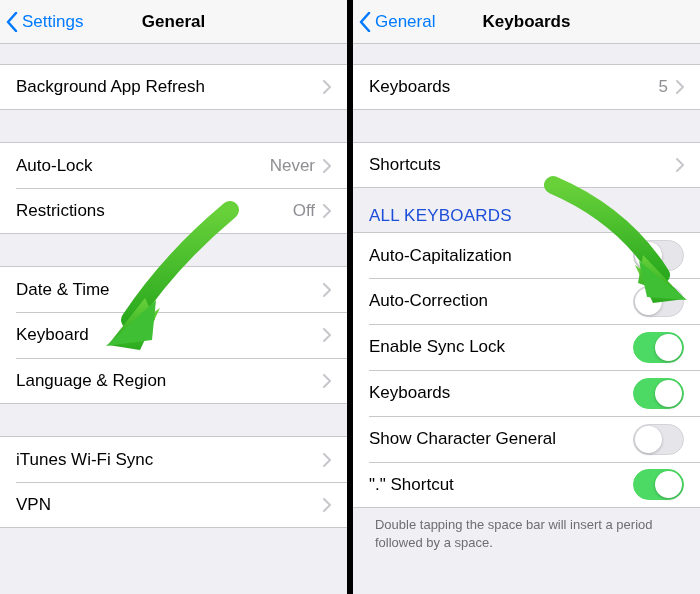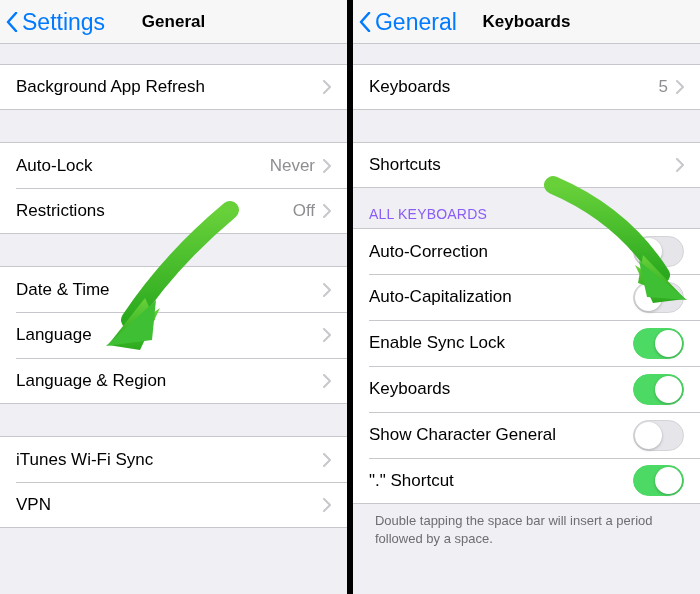--- a/index.html
+++ b/index.html
@@ -36,21 +36,21 @@
     color: #000;
   }
   .back-btn {
     position: absolute;
     left: 6px;
     top: 0;
     height: 44px;
     display: flex;
     align-items: center;
     color: #007aff;
-    font-size: 23px;
+    font-size: 17px;
     cursor: pointer;
   }
   .chev-left {
     width: 12px; height: 20px;
     margin-right: 4px;
   }
   .group-gap { height: 32px; }
   .group-gap.sm { height: 20px; }
   .cell {
     background: #fff;
@@ -77,22 +77,22 @@
   .cell .detail {
     color: #8e8e93;
     font-size: 17px;
     margin-right: 8px;
   }
   .disclosure {
     color: #c7c7cc;
     width: 8px; height: 14px;
   }
   .section-header {
-    font-size: 14px;
-    color: #8b5cf6;
+    font-size: 17px;
+    color: #1d4ed8;
     padding: 18px 16px 6px 16px;
     text-transform: uppercase;
     letter-spacing: 0.2px;
   }
   .section-footer {
     font-size: 13px;
     color: #6d6d72;
     padding: 8px 16px 18px 16px;
     line-height: 1.35;
     margin-left: 6px;
@@ -172,21 +172,21 @@
 
     <div class="group-gap"></div>
 
     <div class="cell first">
       <span class="label">Date &amp; Time</span>
       <svg class="disclosure" viewBox="0 0 8 14">
           <polyline points="1,1 7,7 1,13" fill="none" stroke="#c7c7cc" stroke-width="2" stroke-linecap="round" stroke-linejoin="round"></polyline>
         </svg>
     </div>
     <div class="cell">
-      <span class="label">Language</span>
+      <span class="label">Keyboard</span>
       <svg class="disclosure" viewBox="0 0 8 14">
           <polyline points="1,1 7,7 1,13" fill="none" stroke="#c7c7cc" stroke-width="2" stroke-linecap="round" stroke-linejoin="round"></polyline>
         </svg>
     </div>
     <div class="cell last">
       <span class="label">Language &amp; Region</span>
       <svg class="disclosure" viewBox="0 0 8 14">
           <polyline points="1,1 7,7 1,13" fill="none" stroke="#c7c7cc" stroke-width="2" stroke-linecap="round" stroke-linejoin="round"></polyline>
         </svg>
     </div>
@@ -248,28 +248,28 @@
 
     <div class="cell first last">
       <span class="label">Shortcuts</span>
       <svg class="disclosure" viewBox="0 0 8 14">
           <polyline points="1,1 7,7 1,13" fill="none" stroke="#c7c7cc" stroke-width="2" stroke-linecap="round" stroke-linejoin="round"></polyline>
         </svg>
     </div>
 
     <div class="section-header">ALL KEYBOARDS</div>
 
-    <div class="cell">
-      <span class="label">Auto-Correction</span>
-      <div class="switch">
-          <div class="knob"></div>
-        </div>
-    </div>
     <div class="cell first">
       <span class="label">Auto-Capitalization</span>
+      <div class="switch">
+          <div class="knob"></div>
+        </div>
+    </div>
+    <div class="cell">
+      <span class="label">Auto-Correction</span>
       <div class="switch">
           <div class="knob"></div>
         </div>
     </div>
     <div class="cell">
       <span class="label">Enable Sync Lock</span>
       <div class="switch on">
           <div class="knob"></div>
         </div>
     </div>

